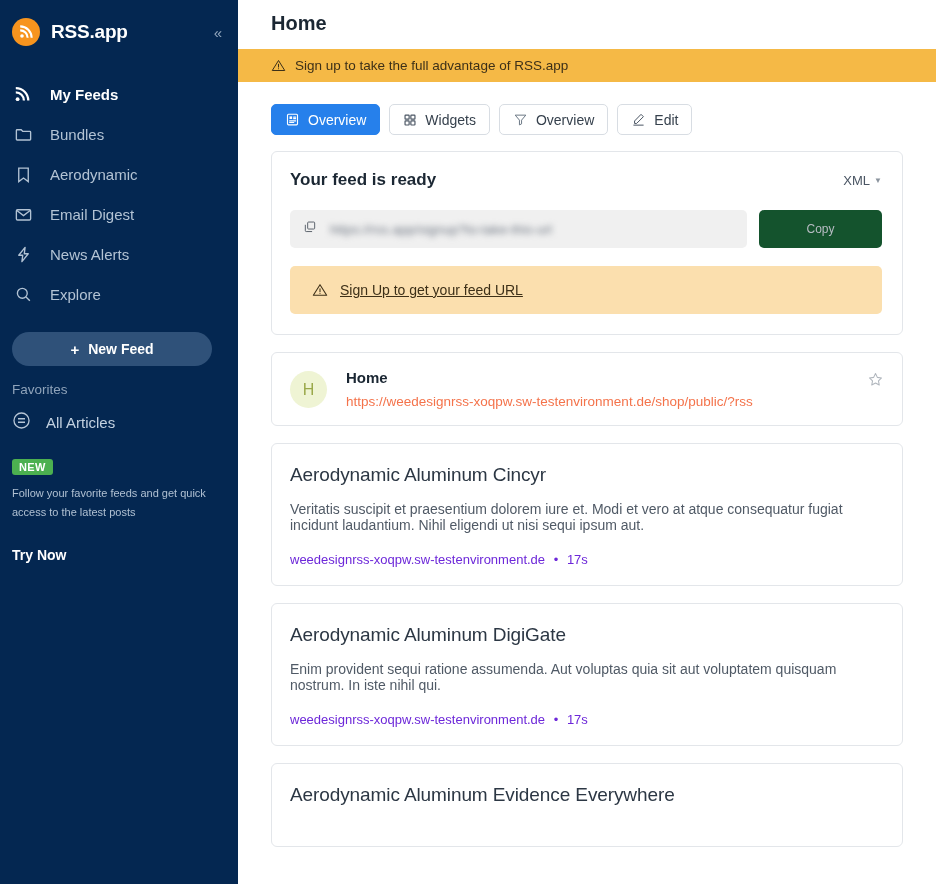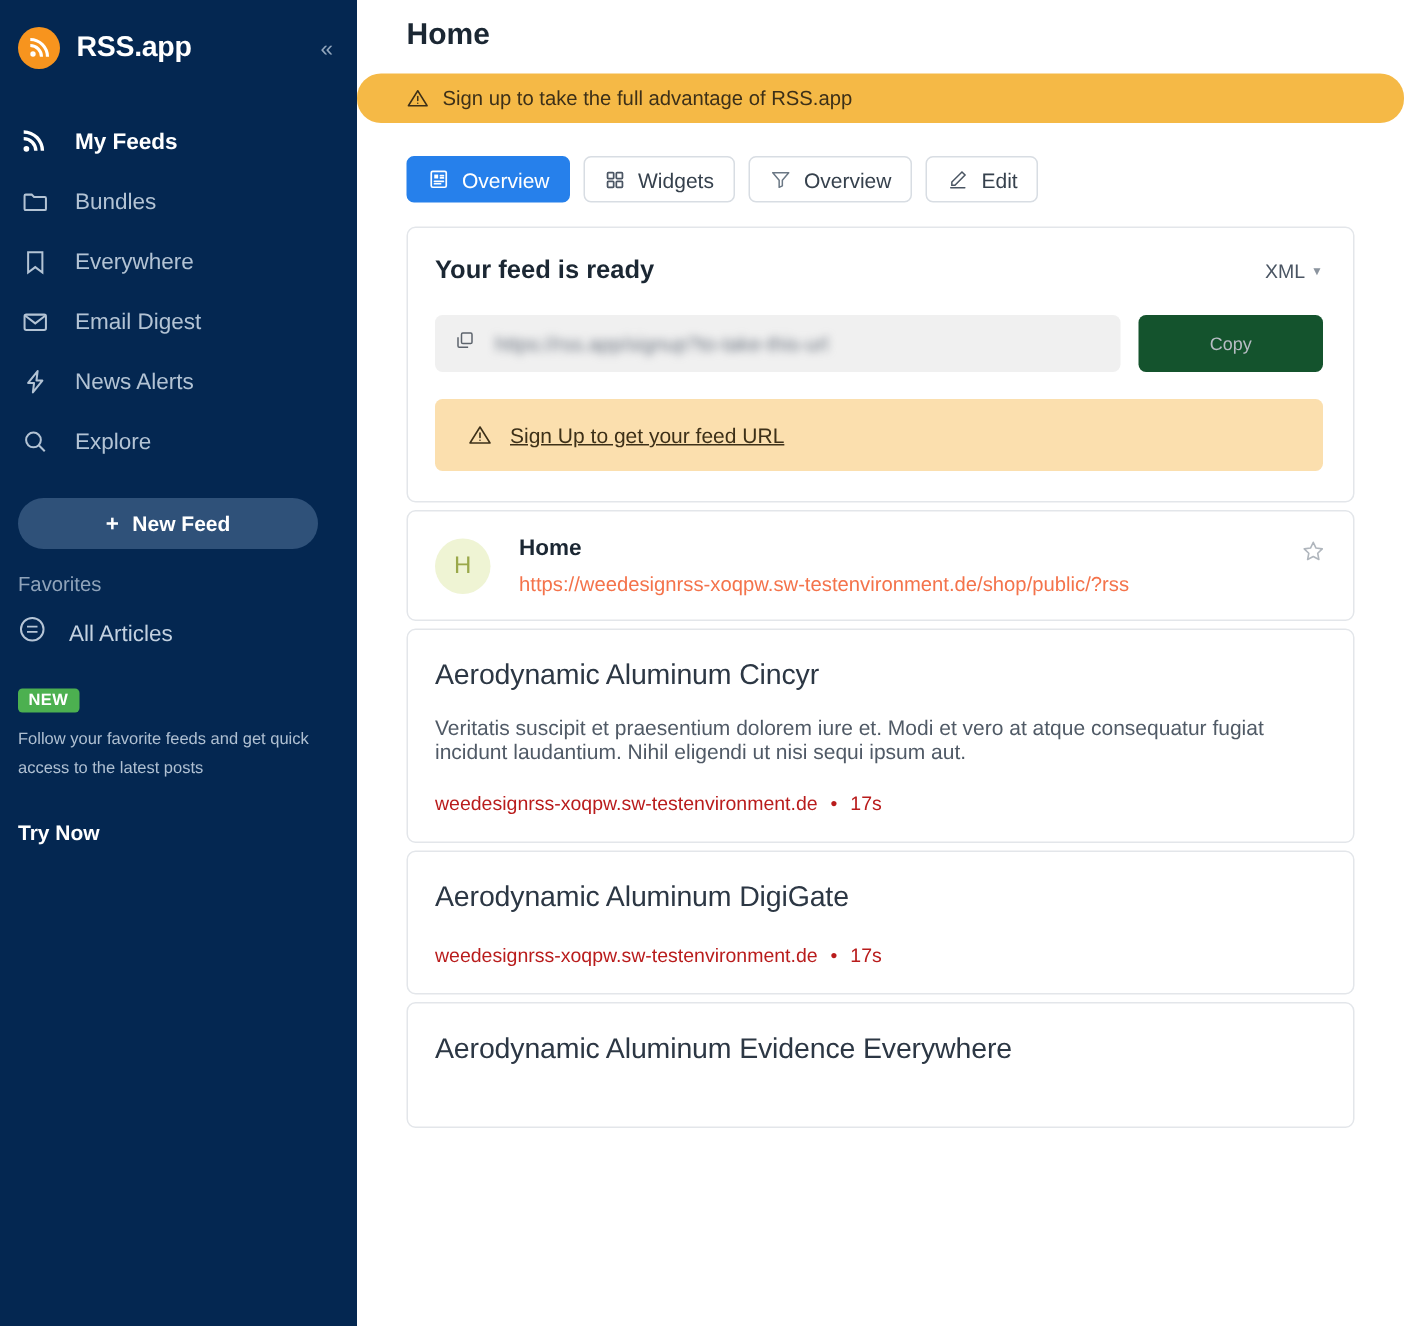--- a/index.html
+++ b/index.html
@@ -106,21 +106,21 @@
   }
   .page-title {
     font-size: 20px; font-weight: bold; color: #1b2733;
     padding: 12px 0 0 33px;
   }
   .alert-banner {
     margin-top: 14px;
     height: 33px; background: #f5b946;
     display: flex; align-items: center;
     padding-left: 33px;
-    color: #3d3018; font-size: 13.5px; border-radius: 16px;
+    color: #3d3018; font-size: 13.5px;
   }
   .alert-banner .warn-ico { margin-right: 9px; display: flex; }
 
   .tabbar {
     display: flex; gap: 9px;
     padding: 22px 0 0 33px;
   }
   .tab {
     height: 31px; border-radius: 5px;
     display: flex; align-items: center;
@@ -132,21 +132,21 @@
   .tab .tab-ico { margin-right: 8px; display: flex; align-items: center; }
   .tab.primary {
     background: #2680eb; border-color: #2680eb; color: #ffffff;
   }
 
   .content { padding: 16px 33px 0 33px; }
 
   .card {
     border: 1px solid #e3e6ea; border-radius: 6px;
     background: #ffffff;
-    margin-bottom: 5px;
+    margin-bottom: 17px;
   }
 
   
   .feedready { padding: 18px 20px 20px 18px; }
   .fr-top { display: flex; align-items: baseline; }
   .fr-title { font-size: 17px; font-weight: bold; color: #1b2733; }
   .fr-format {
     margin-left: auto; font-size: 13px; color: #4a5563;
     cursor: pointer; display: flex; align-items: center; gap: 4px;
   }
@@ -207,21 +207,21 @@
   
   .article { padding: 20px 20px 18px 18px; }
   .article-title {
     font-size: 19px; color: #2c3744; font-weight: normal;
     letter-spacing: -0.1px;
   }
   .article-desc {
     margin-top: 15px; font-size: 14px; line-height: 16px; color: #505a66;
   }
   .article-meta {
-    margin-top: 19px; font-size: 13px; color: #b91c1c;
+    margin-top: 19px; font-size: 13px; color: #6d28d9;
   }
   .article-meta .dot { margin: 0 5px; }
   .article.last { padding-bottom: 40px; }
 </style>
 </head>
 <body>
 
 <div class="app">
 
   <aside class="sidebar">
@@ -259,21 +259,21 @@
         </span>
         <span class="nav-label">Bundles</span>
       </div>
 
       <div class="nav-item">
         <span class="nav-ico">
           <svg width="19" height="19" viewBox="0 0 24 24" fill="none" stroke="currentColor" stroke-width="1.7">
             <path d="M6 4h12v17l-6-4.5L6 21z"></path>
           </svg>
         </span>
-        <span class="nav-label">Everywhere</span>
+        <span class="nav-label">Aerodynamic</span>
       </div>
 
       <div class="nav-item">
         <span class="nav-ico">
           <svg width="19" height="19" viewBox="0 0 24 24" fill="none" stroke="currentColor" stroke-width="1.7">
             <rect x="3" y="6" width="18" height="13" rx="1.5"></rect>
             <path d="M3.6 7l8.4 6.4L20.4 7"></path>
           </svg>
         </span>
         <span class="nav-label">Email Digest</span>
@@ -440,20 +440,21 @@
         <div class="article-desc">Veritatis suscipit et praesentium dolorem iure et. Modi et vero at atque consequatur fugiat incidunt laudantium. Nihil eligendi ut nisi sequi ipsum aut.</div>
         <div class="article-meta">
           <span>weedesignrss-xoqpw.sw-testenvironment.de</span>
           <span class="dot">•</span>
           <span>17s</span>
         </div>
       </div>
 
       <div class="card article">
         <div class="article-title">Aerodynamic Aluminum DigiGate</div>
+        <div class="article-desc">Enim provident sequi ratione assumenda. Aut voluptas quia sit aut voluptatem quisquam nostrum. In iste nihil qui.</div>
         <div class="article-meta">
           <span>weedesignrss-xoqpw.sw-testenvironment.de</span>
           <span class="dot">•</span>
           <span>17s</span>
         </div>
       </div>
 
       <div class="card article last">
         <div class="article-title">Aerodynamic Aluminum Evidence Everywhere</div>
       </div>

